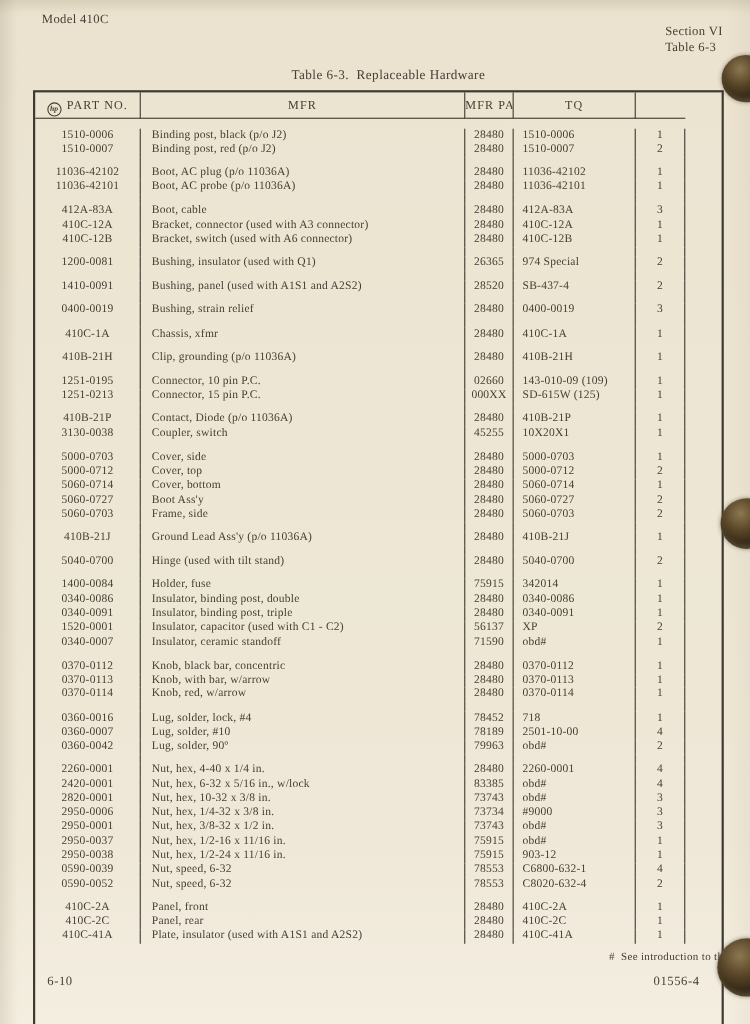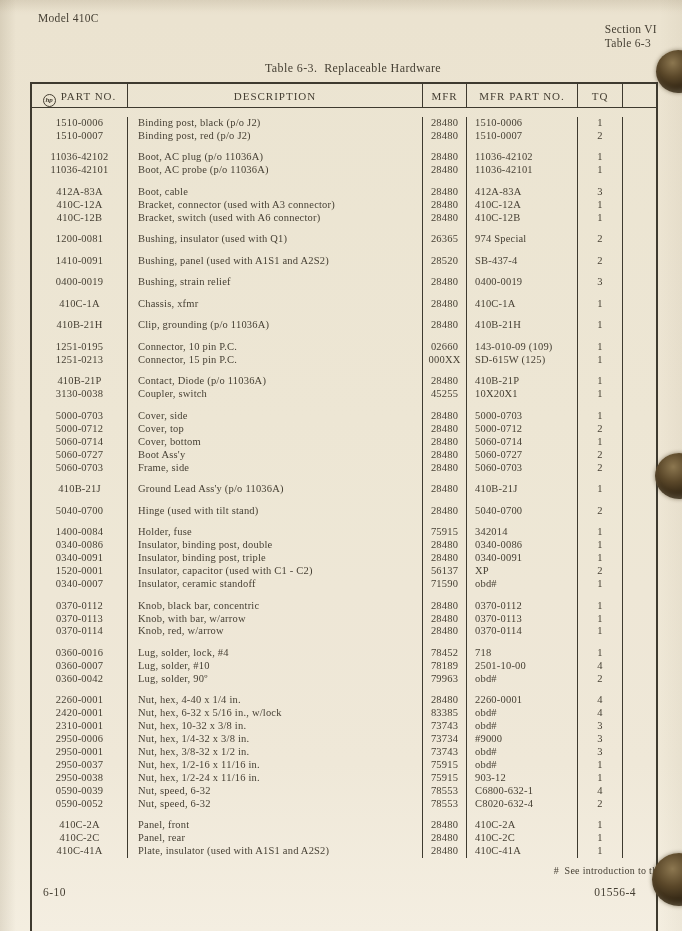--- a/index.html
+++ b/index.html
@@ -82,21 +82,20 @@
   <div class="hdr-right">
     <div>Section VI</div>
     <div>Table 6-3</div>
   </div>
 
   <div class="title">Table 6-3.  Replaceable Hardware</div>
 
   <div class="tablewrap">
     <div class="thead">
       <div class="cell c1"><span class="hp-badge">hp</span><span>PART NO.</span></div>
-      <div class="cell c2">DESCRIPTION</div>
       <div class="cell c3">MFR</div>
       <div class="cell c4">MFR PART NO.</div>
       <div class="cell c5">TQ</div>
       <div class="cell c6"></div>
     </div>
     <div class="tbody" id="tbody">
         <div class="cell c1">1510-0006</div>
         <div class="cell c2">Binding post, black (p/o J2)</div>
         <div class="cell c3">28480</div>
         <div class="cell c4">1510-0006</div>
@@ -401,21 +400,21 @@
         <div class="cell c3">28480</div>
         <div class="cell c4">2260-0001</div>
         <div class="cell c5">4</div>
         <div class="cell c6"></div>
         <div class="cell c1">2420-0001</div>
         <div class="cell c2">Nut, hex, 6-32 x 5/16 in., w/lock</div>
         <div class="cell c3">83385</div>
         <div class="cell c4">obd#</div>
         <div class="cell c5">4</div>
         <div class="cell c6"></div>
-        <div class="cell c1">2310-0001</div>
+        <div class="cell c1">2820-0001</div>
         <div class="cell c2">Nut, hex, 10-32 x 3/8 in.</div>
         <div class="cell c3">73743</div>
         <div class="cell c4">obd#</div>
         <div class="cell c5">3</div>
         <div class="cell c6"></div>
         <div class="cell c1">2950-0006</div>
         <div class="cell c2">Nut, hex, 1/4-32 x 3/8 in.</div>
         <div class="cell c3">73734</div>
         <div class="cell c4">#9000</div>
         <div class="cell c5">3</div>

